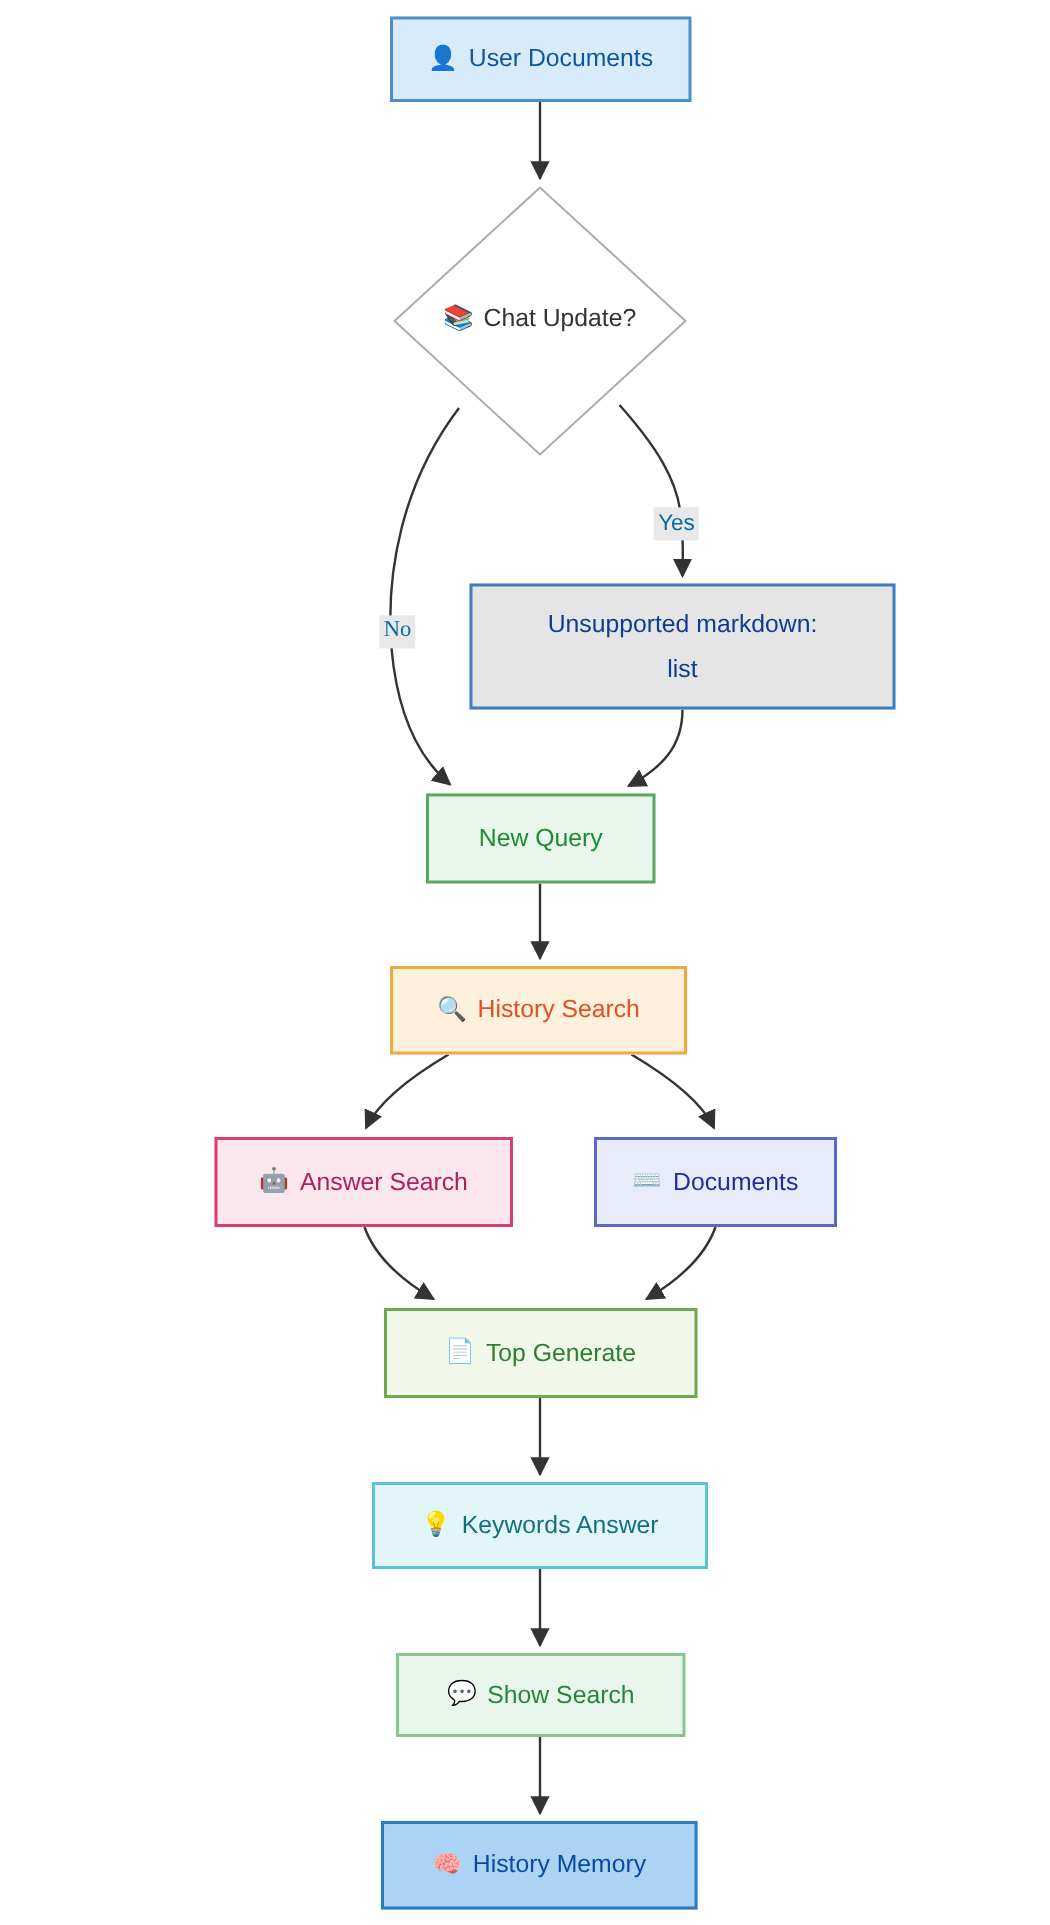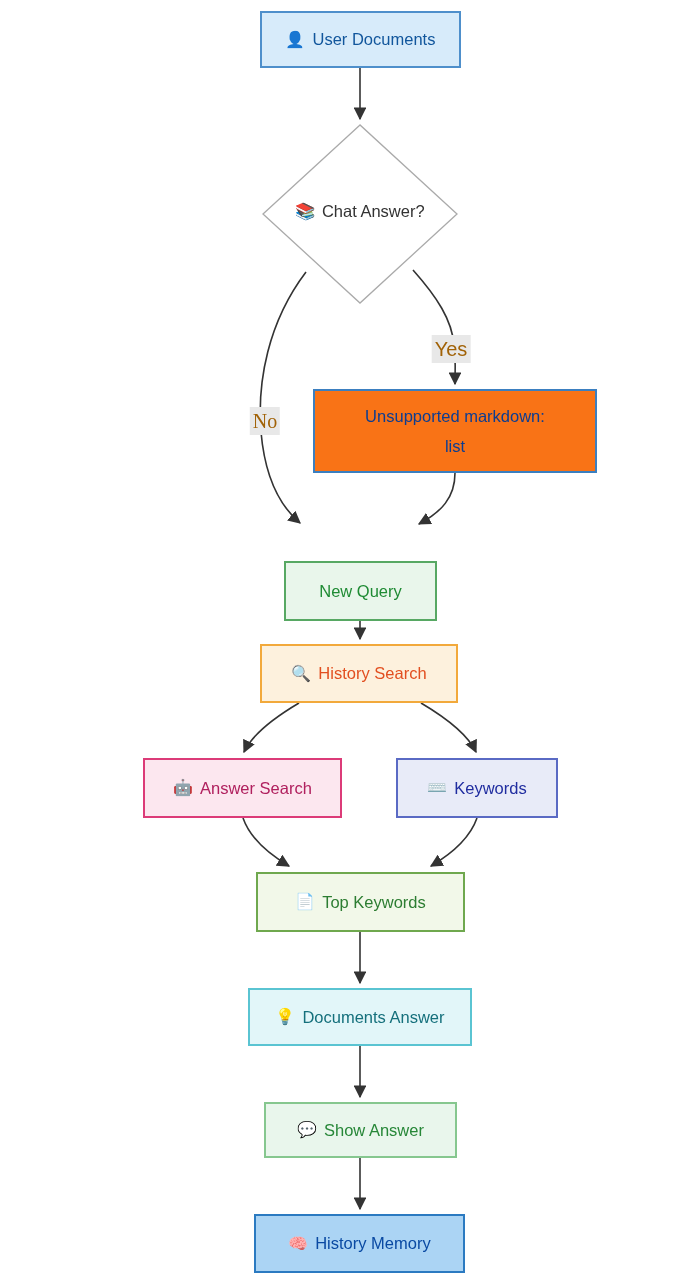--- a/index.html
+++ b/index.html
@@ -30,41 +30,41 @@
   }
   .node .icon { font-size: 16px; line-height: 1; }
   .multiline {
     flex-direction: column;
     gap: 0;
     line-height: 30px;
   }
   
   .n-user-question   { left: 260px; top: 11px;   width: 201px; height: 57px; }
   .n-unsupported     { left: 313px; top: 389px;  width: 284px; height: 84px; }
-  .n-new-query       { left: 284px; top: 529px;  width: 153px; height: 60px; margin-top: 32px; }
+  .n-new-query       { left: 284px; top: 529px;  width: 153px; height: 60px; }
   .n-hybrid-search   { left: 260px; top: 644px;  width: 198px; height: 59px; }
   .n-vector-search   { left: 143px; top: 758px;  width: 199px; height: 60px; }
   .n-keywords        { left: 396px; top: 758px;  width: 162px; height: 60px; }
   .n-top-documents   { left: 256px; top: 872px;  width: 209px; height: 60px; }
   .n-generate-answer { left: 248px; top: 988px;  width: 224px; height: 58px; }
   .n-show-answer     { left: 264px; top: 1102px; width: 193px; height: 56px; }
   .n-update-memory   { left: 254px; top: 1214px; width: 211px; height: 59px; }
   .diamond-label {
     position: absolute;
     left: 265px; top: 202px; width: 190px;
     display: flex; align-items: center; justify-content: center; gap: 6px;
     font-size: 16.5px; color: #333333;
     background: transparent; border: none;
   }
   .edge-label {
     position: absolute;
     transform: translate(-50%, -50%);
     background: #e8e8e8;
-    color: #a16207;
-    font-size: 20px;
+    color: #0369a1;
+    font-size: 15px;
     padding: 1px 3px;
     line-height: 1.3;
   }
   .el-yes { left: 451px; top: 349px; }
   .el-no  { left: 265px; top: 421px; font-family: Liberation Serif, serif; }
 </style>
 </head>
 <body>
 
 <div class="canvas">
@@ -93,63 +93,63 @@
     </g>
   </svg>
 
   <div class="node n-user-question" style="background: rgb(215, 235, 250); border-color: rgb(78, 143, 203); color: rgb(17, 86, 156);">
     <span class="icon">👤</span>
     <span>User Documents</span>
   </div>
 
   <div class="diamond-label">
     <span class="icon">📚</span>
-    <span>Chat Answer?</span>
+    <span>Chat Update?</span>
   </div>
 
   <div class="edge-label el-yes">Yes</div>
   <div class="edge-label el-no">No</div>
 
-  <div class="node multiline n-unsupported" style="background: #f97316; border-color: rgb(59, 127, 192); color: rgb(13, 61, 145);">
+  <div class="node multiline n-unsupported" style="background: #e5e5e5; border-color: rgb(59, 127, 192); color: rgb(13, 61, 145);">
     <span>Unsupported markdown:</span>
     <span>list</span>
   </div>
 
   <div class="node n-new-query" style="background: rgb(233, 246, 235); border-color: rgb(87, 168, 99); color: rgb(31, 139, 52);">
     <span>New Query</span>
   </div>
 
   <div class="node n-hybrid-search" style="background: rgb(253, 241, 221); border-color: rgb(242, 169, 59); color: rgb(226, 79, 32);">
     <span class="icon">🔍</span>
     <span>History Search</span>
   </div>
 
   <div class="node n-vector-search" style="background: rgb(252, 231, 239); border-color: rgb(220, 59, 120); color: rgb(176, 32, 94);">
     <span class="icon">🤖</span>
     <span>Answer Search</span>
   </div>
 
   <div class="node n-keywords" style="background: rgb(232, 235, 248); border-color: rgb(90, 106, 196); color: rgb(32, 45, 160);">
     <span class="icon">⌨️</span>
-    <span>Keywords</span>
+    <span>Documents</span>
   </div>
 
   <div class="node n-top-documents" style="background: rgb(242, 248, 233); border-color: rgb(111, 168, 78); color: rgb(45, 125, 50);">
     <span class="icon">📄</span>
-    <span>Top Keywords</span>
+    <span>Top Generate</span>
   </div>
 
   <div class="node n-generate-answer" style="background: rgb(226, 246, 249); border-color: rgb(90, 196, 210); color: rgb(21, 112, 124);">
     <span class="icon">💡</span>
-    <span>Documents Answer</span>
+    <span>Keywords Answer</span>
   </div>
 
   <div class="node n-show-answer" style="background: rgb(233, 246, 236); border-color: rgb(134, 199, 143); color: rgb(39, 135, 56);">
     <span class="icon">💬</span>
-    <span>Show Answer</span>
+    <span>Show Search</span>
   </div>
 
   <div class="node n-update-memory" style="background: rgb(171, 212, 244); border-color: rgb(43, 122, 193); color: rgb(10, 74, 163);">
     <span class="icon">🧠</span>
     <span>History Memory</span>
   </div>
 
 </div>
 
 </body></html>

